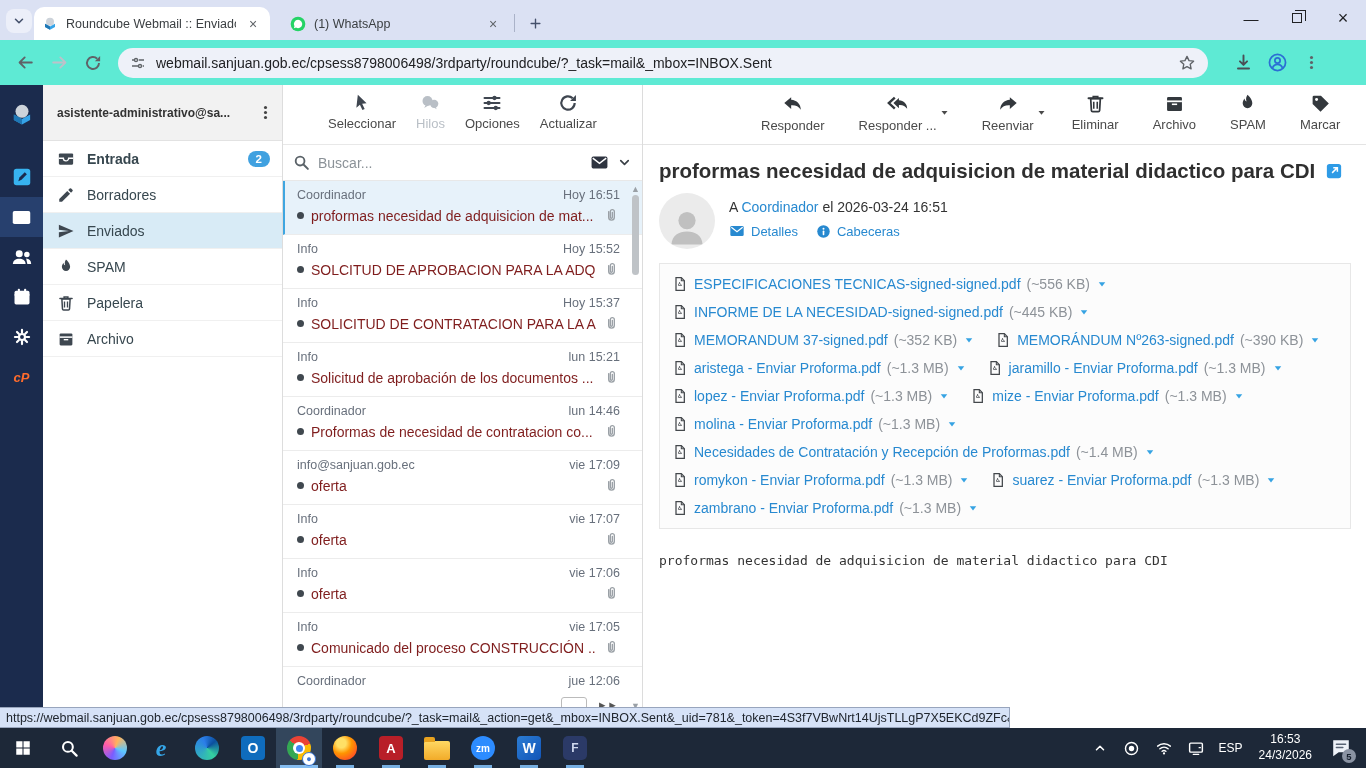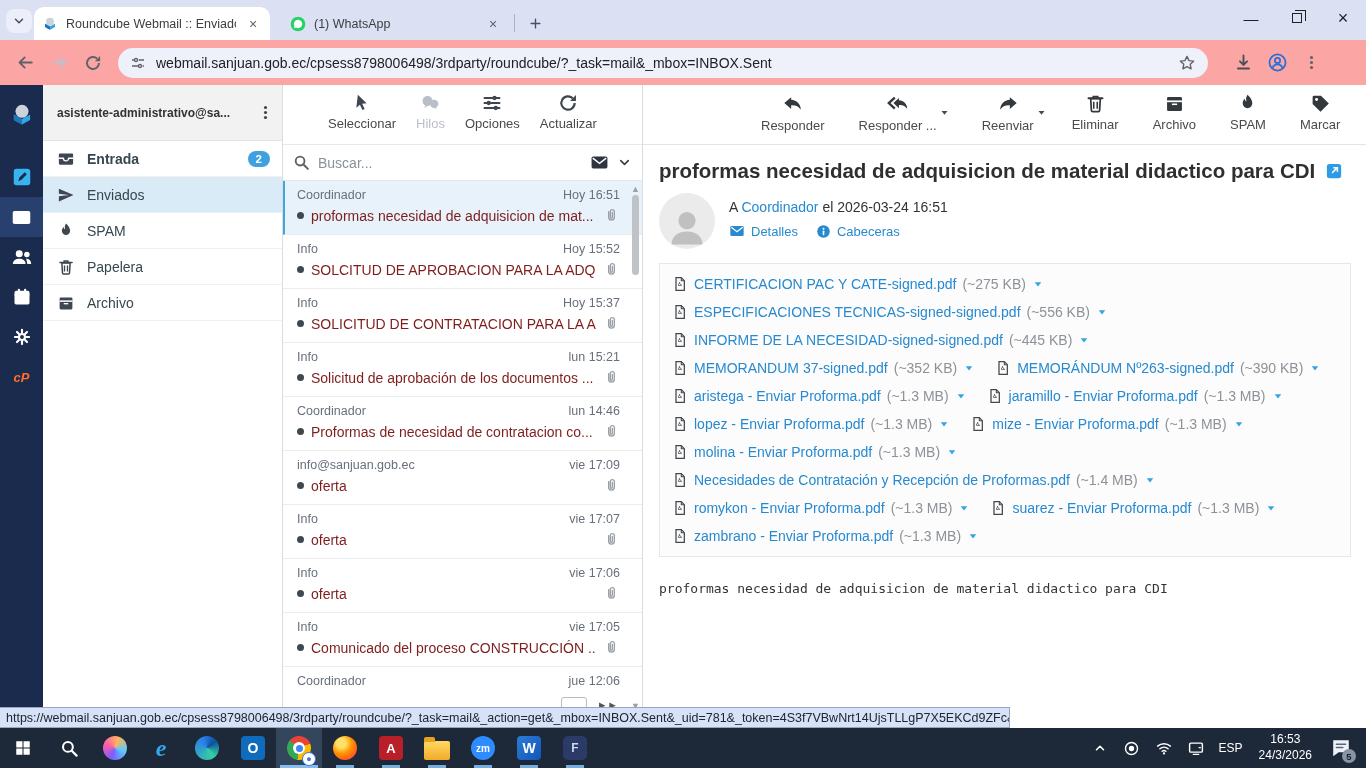--- a/index.html
+++ b/index.html
@@ -14,21 +14,21 @@
   .tab-inactive{left:282px;top:7px;width:228px;height:33px;display:flex;align-items:center;padding:0 8px;gap:8px}
   .tab-title{font-size:12.5px;color:#3c4043;white-space:nowrap;overflow:hidden;flex:1}
   .tab-close{width:18px;height:18px;border-radius:50%;display:flex;align-items:center;justify-content:center;color:#5f6368;font-size:14px;line-height:1}
   .tab-divider{left:514px;top:14px;width:1px;height:18px;background:#aab2c8}
   .newtab{left:522px;top:10px;width:26px;height:26px;border-radius:50%;display:flex;align-items:center;justify-content:center;color:#44506b}
   .wincontrols{right:0;top:0;height:36px;display:flex}
   .winbtn{width:46px;height:36px;display:flex;align-items:center;justify-content:center;color:#202124;font-size:15px}
   .restore-glyph{width:10px;height:10px;border:1.5px solid #202124;position:relative;background:transparent}
   .restore-glyph:before{content:"";position:absolute;left:2px;top:-4px;width:10px;height:10px;border:1.5px solid #202124;border-bottom:none;border-left:none}
 
-  #navbar{left:0;top:40px;width:1366px;height:45px;background:#fca5a5;display:flex;align-items:center}
+  #navbar{left:0;top:40px;width:1366px;height:45px;background:#5eead4;display:flex;align-items:center}
   .navbtn{width:34px;height:34px;display:flex;align-items:center;justify-content:center;border-radius:50%}
   #urlpill{flex:0 0 auto;width:1090px;height:30px;background:#eef1f9;border-radius:16px;display:flex;align-items:center;padding:0 12px;gap:10px;margin-left:8px}
   #urltext{font-size:14px;color:#202124;white-space:nowrap;overflow:hidden;flex:1}
 
   
   #app{left:0;top:85px;width:1366px;height:643px;background:#fff}
   
   #rail{left:0;top:0;width:43px;height:756px;background:#1b2b4d;display:flex;flex-direction:column;align-items:center}
   .rail-ic{width:43px;height:40px;display:flex;align-items:center;justify-content:center;color:#fff}
   .rail-active{background:#27406e}
@@ -469,20 +469,26 @@
           <use href="#i-dots-v"></use>
         </svg>
     </div>
     <div class="folder unread">
       <svg class="ic ficon" width="18" height="18">
           <use href="#i-inbox"></use>
         </svg>
       <span class="fl">Entrada</span>
       <span class="badge">2</span>
     </div>
+    <div class="folder">
+      <svg class="ic ficon" width="18" height="18">
+          <use href="#i-pencil"></use>
+        </svg>
+      <span class="fl">Borradores</span>
+    </div>
     <div class="folder sel">
       <svg class="ic ficon" width="18" height="18">
           <use href="#i-plane"></use>
         </svg>
       <span class="fl">Enviados</span>
     </div>
     <div class="folder">
       <svg class="ic ficon" width="18" height="18">
           <use href="#i-flame"></use>
         </svg>
@@ -768,32 +774,20 @@
         </div>
       </div>
     </div>
 
     <div id="attachpanel">
       <div class="arow">
         <span class="att">
             <svg class="ic pdfic" width="16" height="16">
               <use href="#i-pdf"></use>
             </svg>
-            <span class="nm">CERTIFICACION PAC Y CATE-signed.pdf</span>
-            <span class="sz">(~275 KB)</span>
-            <svg class="ic car" width="12" height="12">
-              <use href="#i-caret"></use>
-            </svg>
-          </span>
-      </div>
-      <div class="arow">
-        <span class="att">
-            <svg class="ic pdfic" width="16" height="16">
-              <use href="#i-pdf"></use>
-            </svg>
             <span class="nm">ESPECIFICACIONES TECNICAS-signed-signed.pdf</span>
             <span class="sz">(~556 KB)</span>
             <svg class="ic car" width="12" height="12">
               <use href="#i-caret"></use>
             </svg>
           </span>
       </div>
       <div class="arow">
         <span class="att">
             <svg class="ic pdfic" width="16" height="16">

